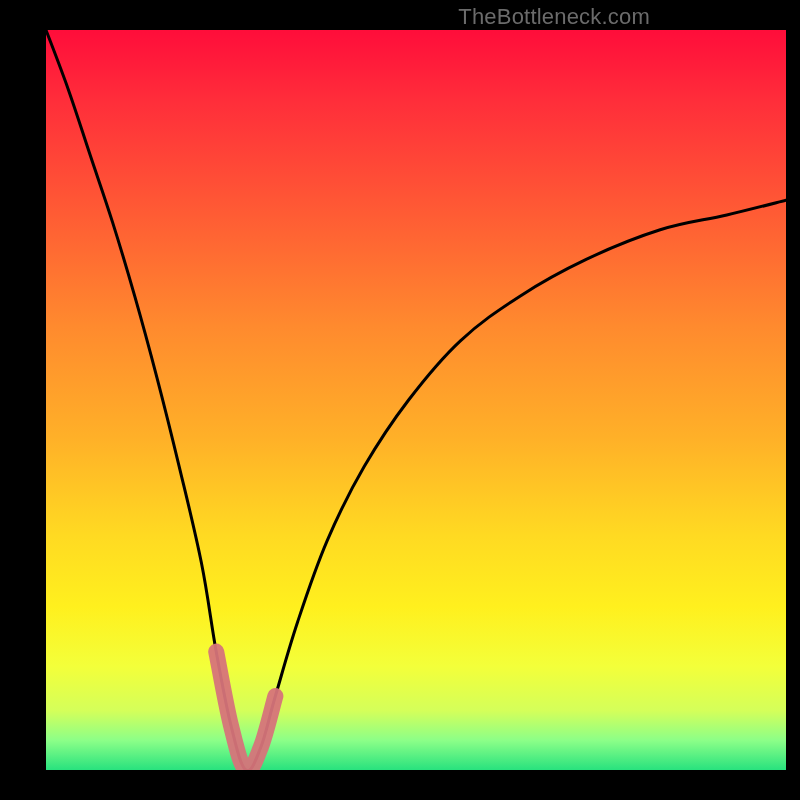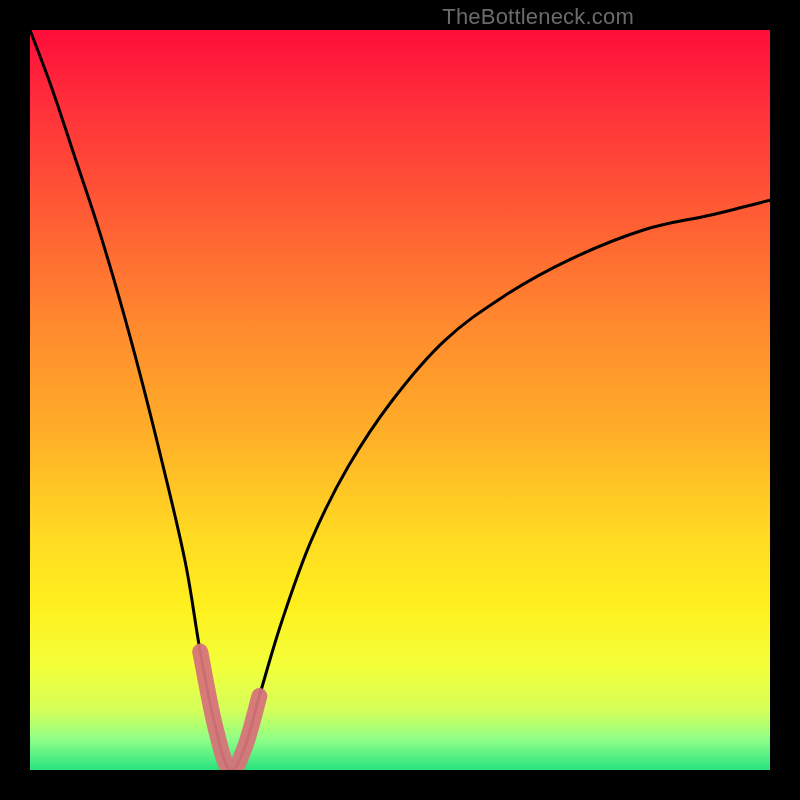--- a/index.html
+++ b/index.html
@@ -6,21 +6,21 @@
     margin: 0;
     padding: 0;
     width: 800px;
     height: 800px;
     background: #000;
     overflow: hidden;
     font-family: Arial, Helvetica, sans-serif;
   }
   .frame {
     position: absolute;
-    left: 0;
+    left: 16px;
     top: 0;
     width: 644px;
     height: 800px;
     background: #000;
   }
   .plot {
     position: absolute;
     left: 30px;
     top: 30px;
     width: 740px;

